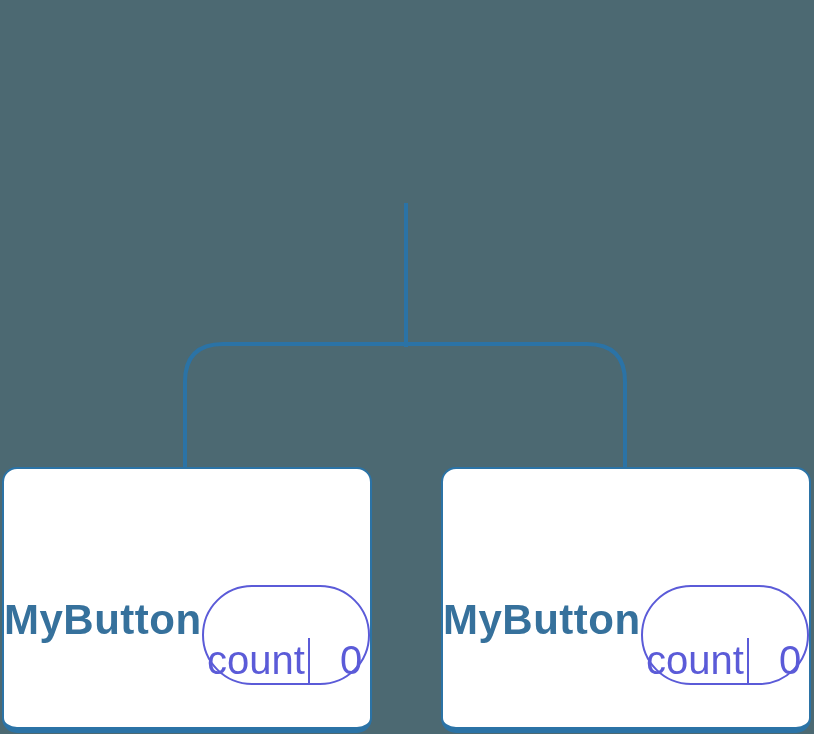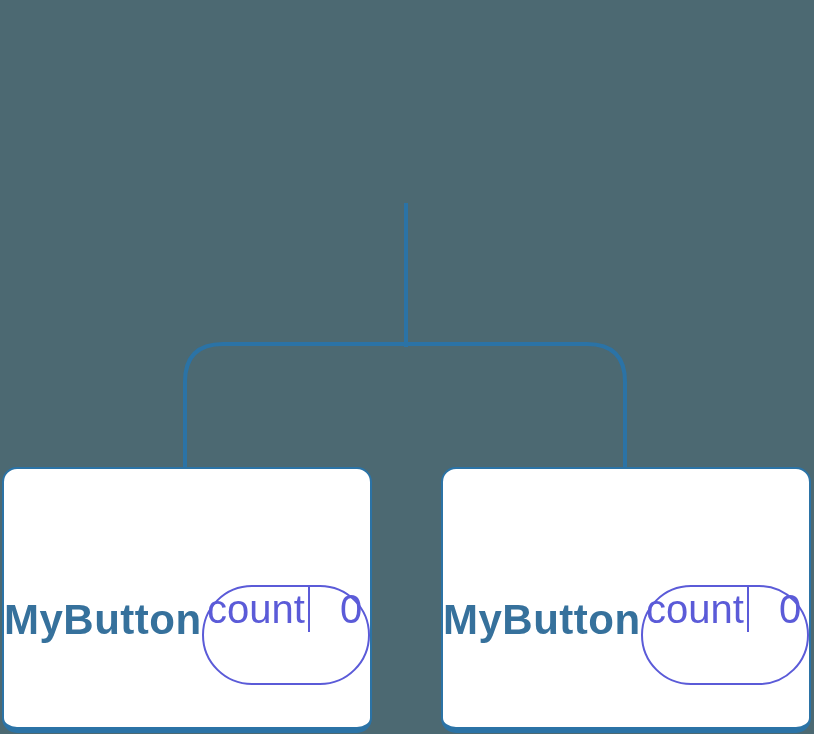--- a/index.html
+++ b/index.html
@@ -51,21 +51,21 @@
   }
   .child-left  { left: 2px; }
   .child-right { left: 441px; }
   .state-pill {
     margin-top: 30px;
     width: 264px;
     height: 100px;
     border: 2px solid #5B5BD8;
     border-radius: 52px;
     display: flex;
-    align-items: flex-start;
+    align-items: flex-end;
     color: #5B5BD8;
     font-size: 40px;
     background: #FFFFFF;
     gap: 24px;
   }
   .state-key {
     flex: 0 0 65%;
     display: flex;
     align-items: center;
     justify-content: center;

